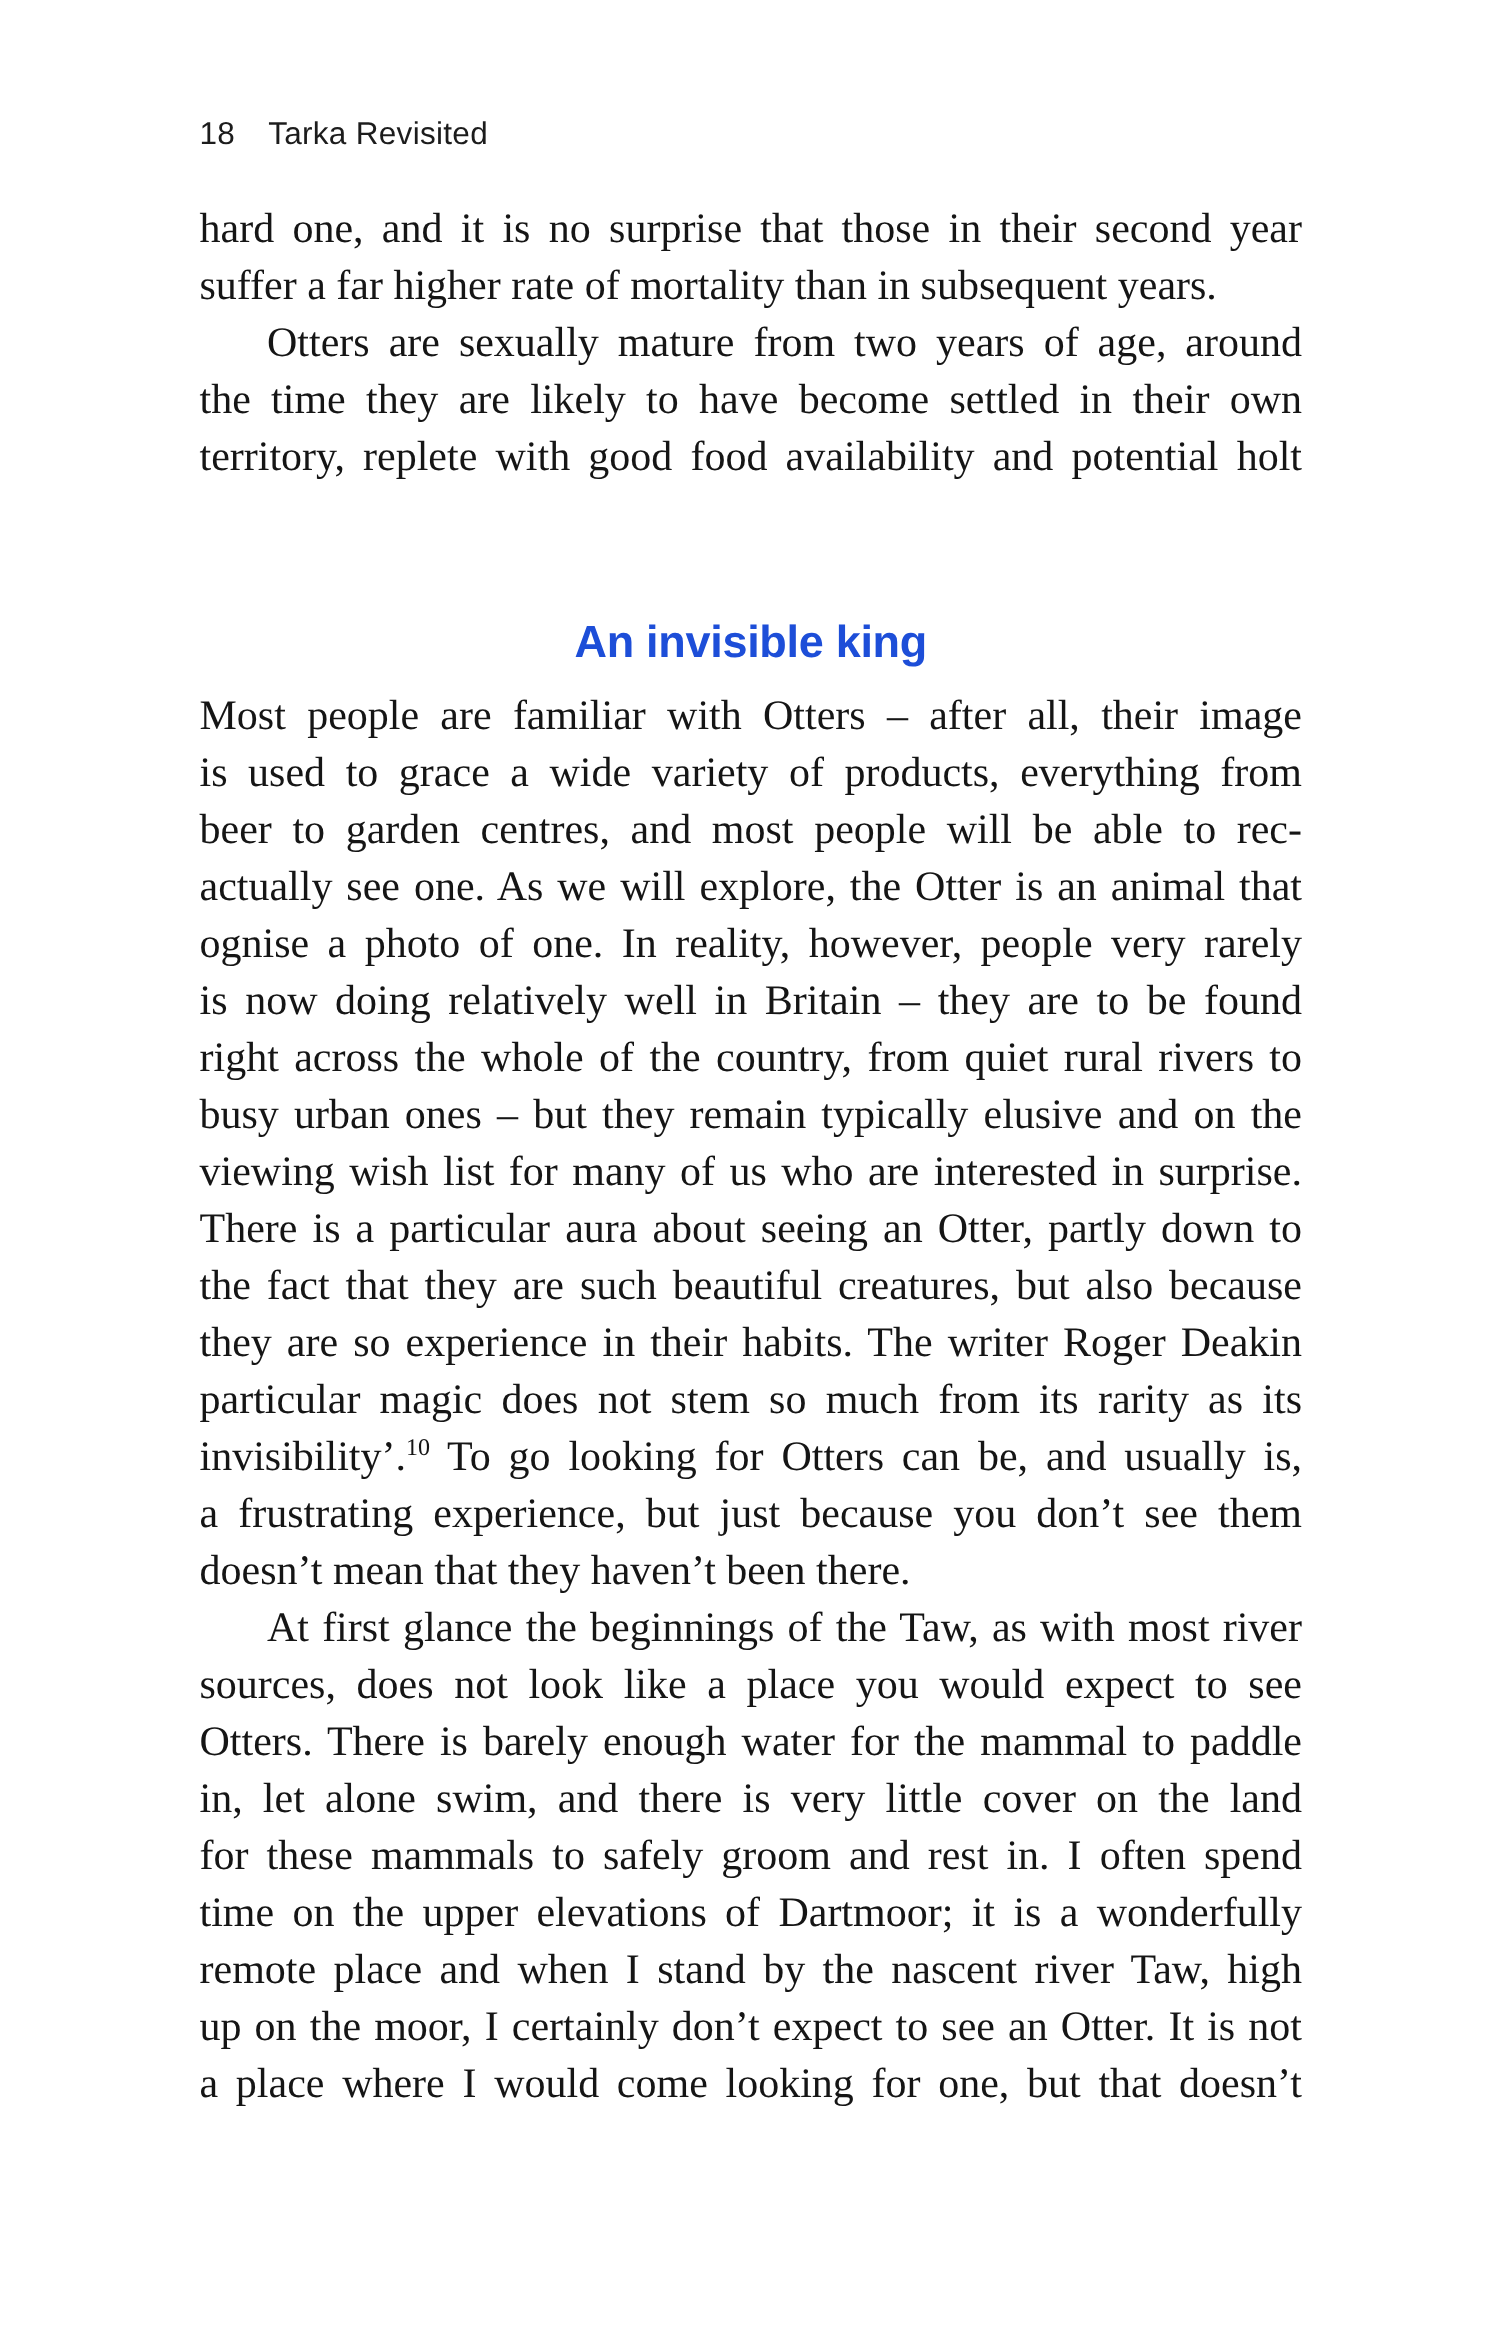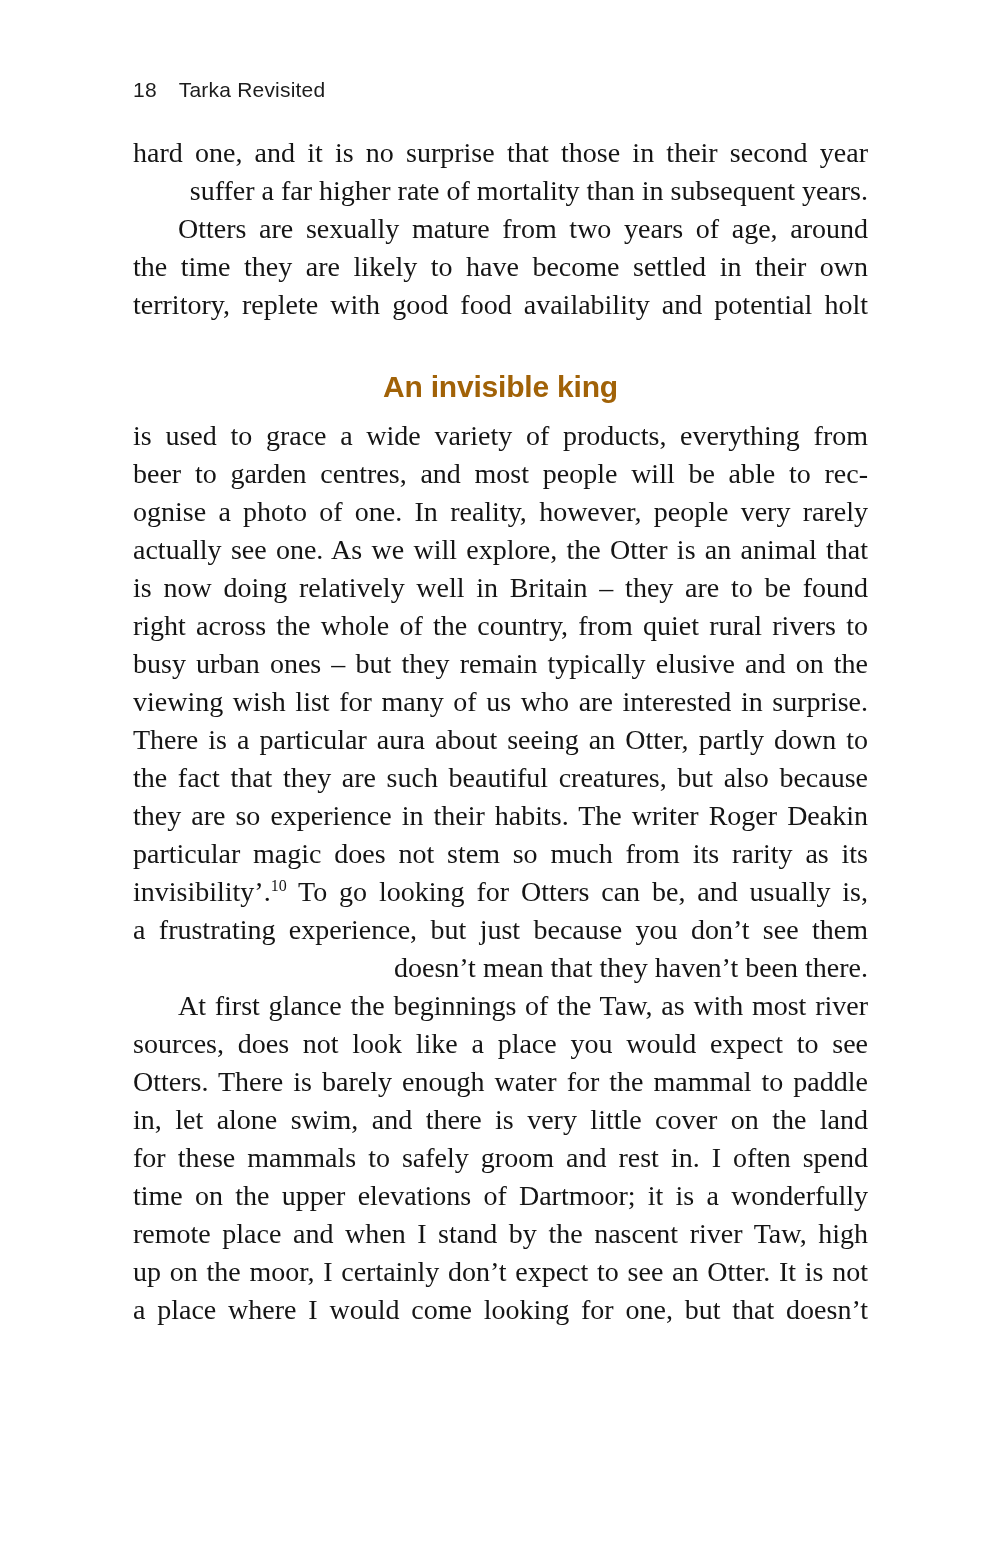--- a/index.html
+++ b/index.html
@@ -36,21 +36,21 @@
     width: 735px;
     font-family: "Liberation Serif", serif;
     font-size: 28px;
     line-height: 38px;
     color: #151515;
   }
   .paragraph {
     margin: 0;
   }
   .line {
-    text-align: right;
+    text-align: left;
   }
   .line.just {
     text-align: justify;
     text-align-last: justify;
   }
   .line.indent {
     text-indent: 45px;
   }
   .italic {
     font-style: italic;
@@ -61,22 +61,22 @@
     position: relative;
     top: -10px;
   }
   .section-heading {
     font-family: "Liberation Sans", sans-serif;
     font-weight: 700;
     font-size: 30px;
     line-height: 38px;
     letter-spacing: -0.2px;
     text-align: center;
-    color: #a16207;
-    margin: 44px 0 11px 0;
+    color: #1d4ed8;
+    margin: 86px 0 11px 0;
   }
 </style>
 </head>
 <body>
 
 <div class="page">
   <div class="running-header">
     <span class="page-number">18</span><span class="running-title">Tarka Revisited</span>
   </div>
   <div class="page-body">
@@ -84,24 +84,25 @@
         <div class="line just"><span>hard one, and it is no surprise that those in their second year</span></div>
         <div class="line"><span>suffer a far higher rate of mortality than in subsequent years.</span></div>
       </div>
       <div class="paragraph">
         <div class="line just indent"><span>Otters are sexually mature from two years of age, around</span></div>
         <div class="line just"><span>the time they are likely to have become settled in their own</span></div>
         <div class="line just"><span>territory, replete with good food availability and potential holt</span></div>
       </div>
       <div class="section-heading">An invisible king</div>
       <div class="paragraph">
+        <div class="line just"><span>Most people are familiar with Otters – after all, their image</span></div>
         <div class="line just"><span>is used to grace a wide variety of products, everything from</span></div>
         <div class="line just"><span>beer to garden centres, and most people will be able to rec-</span></div>
+        <div class="line just"><span>actually see one. As we will explore, the Otter is an animal that</span></div>
         <div class="line just"><span>ognise a photo of one. In reality, however, people very rarely</span></div>
-        <div class="line just"><span>actually see one. As we will explore, the Otter is an animal that</span></div>
         <div class="line just"><span>is now doing relatively well in Britain – they are to be found</span></div>
         <div class="line just"><span>right across the whole of the country, from quiet rural rivers to</span></div>
         <div class="line just"><span>busy urban ones – but they remain typically elusive and on the</span></div>
         <div class="line just"><span>viewing wish list for many of us who are interested in surprise.</span></div>
         <div class="line just"><span>There is a particular aura about seeing an Otter, partly down to</span></div>
         <div class="line just"><span>the fact that they are such beautiful creatures, but also because</span></div>
         <div class="line just"><span>they are so experience in their habits. The writer Roger Deakin</span></div>
         <div class="line just"><span>particular magic does not stem so much from its rarity as its</span></div>
         <div class="line just"><span>invisibility’.</span><span class="sup">10</span><span> To go looking for Otters can be, and usually is,</span></div>
         <div class="line just"><span>a frustrating experience, but just because you don’t see them</span></div>

